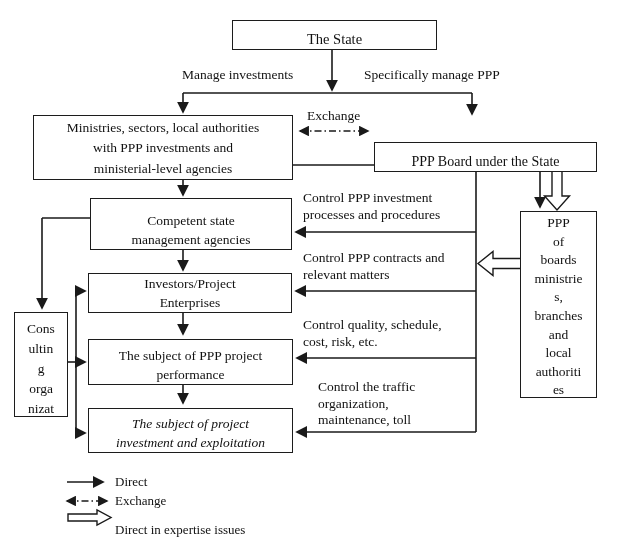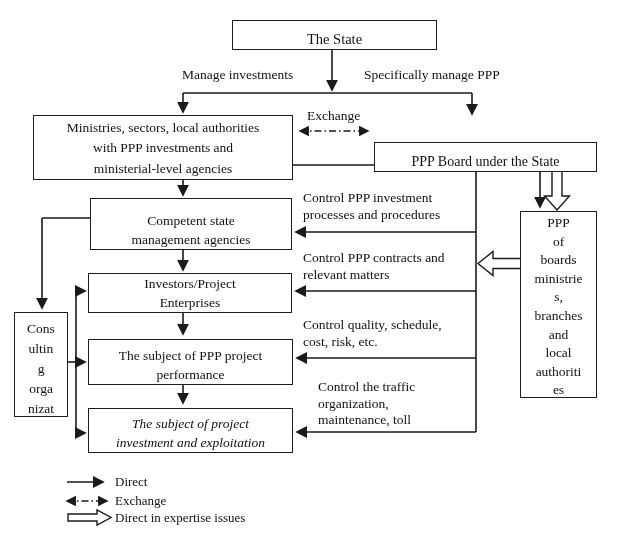--- a/index.html
+++ b/index.html
@@ -144,15 +144,15 @@
     <div>cost, risk, etc.</div>
   </div>
   <div class="lbl lbl-block" style="left:318px;top:379px;width:132px;">
     <div>Control the traffic</div>
     <div>organization,</div>
     <div>maintenance, toll</div>
   </div>
 
   <div class="lbl legend-label" style="left:115px;top:474px;">Direct</div>
   <div class="lbl legend-label" style="left:115px;top:493px;">Exchange</div>
-  <div class="lbl legend-label" style="left:115px;top:510px;">Direct in expertise issues</div>
+  <div class="lbl legend-label" style="left:115px;top:522px;">Direct in expertise issues</div>
 
 </div>
 
 </body></html>

